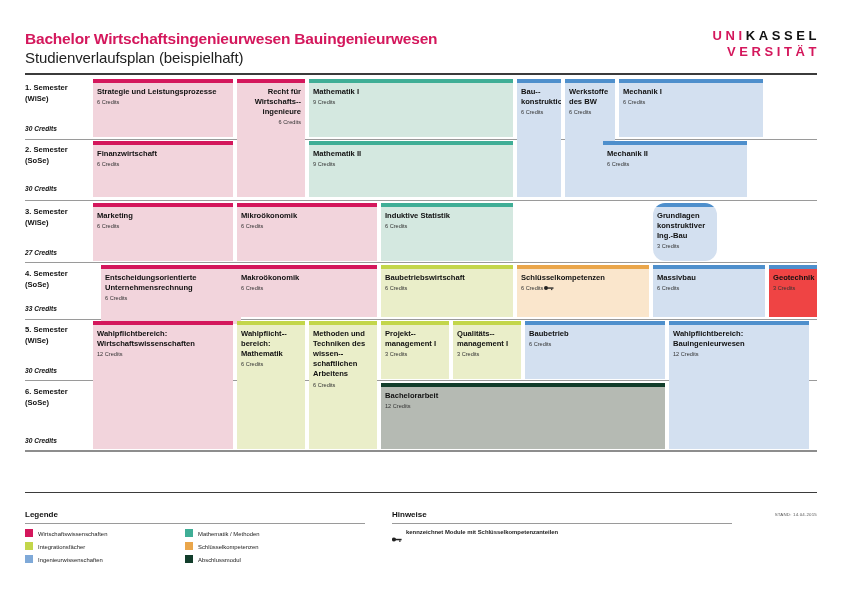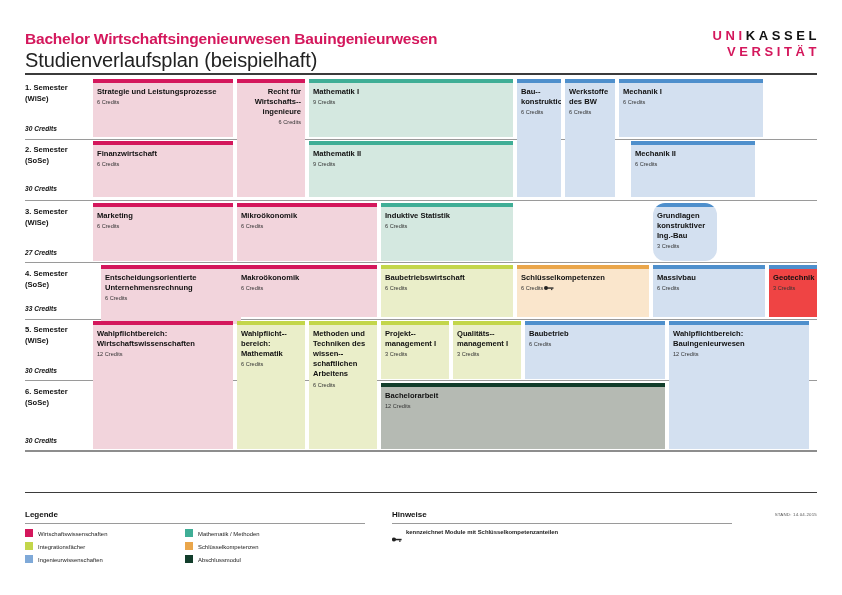--- a/index.html
+++ b/index.html
@@ -11,21 +11,21 @@
   .page{position:absolute;left:0;top:0;width:842px;height:595px;}
 
   
   .title-main{
     position:absolute;left:25px;top:30px;
     font-size:15.5px;font-weight:bold;color:#d4175c;letter-spacing:-0.2px;
     white-space:nowrap;
   }
   .title-sub{
     position:absolute;left:25px;top:49px;
-    font-size:20px;font-weight:normal;color:#222;letter-spacing:-0.1px;
+    font-size:15px;font-weight:normal;color:#222;letter-spacing:-0.1px;
     white-space:nowrap;
   }
   .logo{position:absolute;right:22px;top:28px;text-align:right;}
   .logo-row{font-size:13px;font-weight:bold;letter-spacing:3.6px;line-height:16px;white-space:nowrap;}
   .logo-row .pk{color:#d4175c;}
   .logo-row .bk{color:#111;text-align:center;}
 
   .rule-top{
     position:absolute;left:25px;top:73px;width:792px;height:2px;background:#3b3b3b;
   }
@@ -158,21 +158,21 @@
           <div class="cr">6 Credits</div>
         </div>
       </div>
       <div class="mod" style="left: 284px; top: 62px; width: 204px; height: 56px;">
         <div class="bar" style="background: rgb(63, 174, 150);"></div>
         <div class="body" style="background: rgb(212, 232, 224);">
           <div class="nm">Mathematik II</div>
           <div class="cr">9 Credits</div>
         </div>
       </div>
-      <div class="mod" style="left: 606px; top: 62px; width: 124px; height: 56px;">
+      <div class="mod" style="left: 578px; top: 62px; width: 144px; height: 56px;">
         <div class="bar" style="background: rgb(78, 143, 204);"></div>
         <div class="body" style="background: rgb(211, 224, 240);">
           <div class="nm">Mechanik II</div>
           <div class="cr">6 Credits</div>
         </div>
       </div>
       <div class="mod" style="left: 68px; top: 124px; width: 140px; height: 58px;">
         <div class="bar" style="background: rgb(212, 23, 92);"></div>
         <div class="body" style="background: rgb(242, 212, 220);">
           <div class="nm">Marketing</div>

